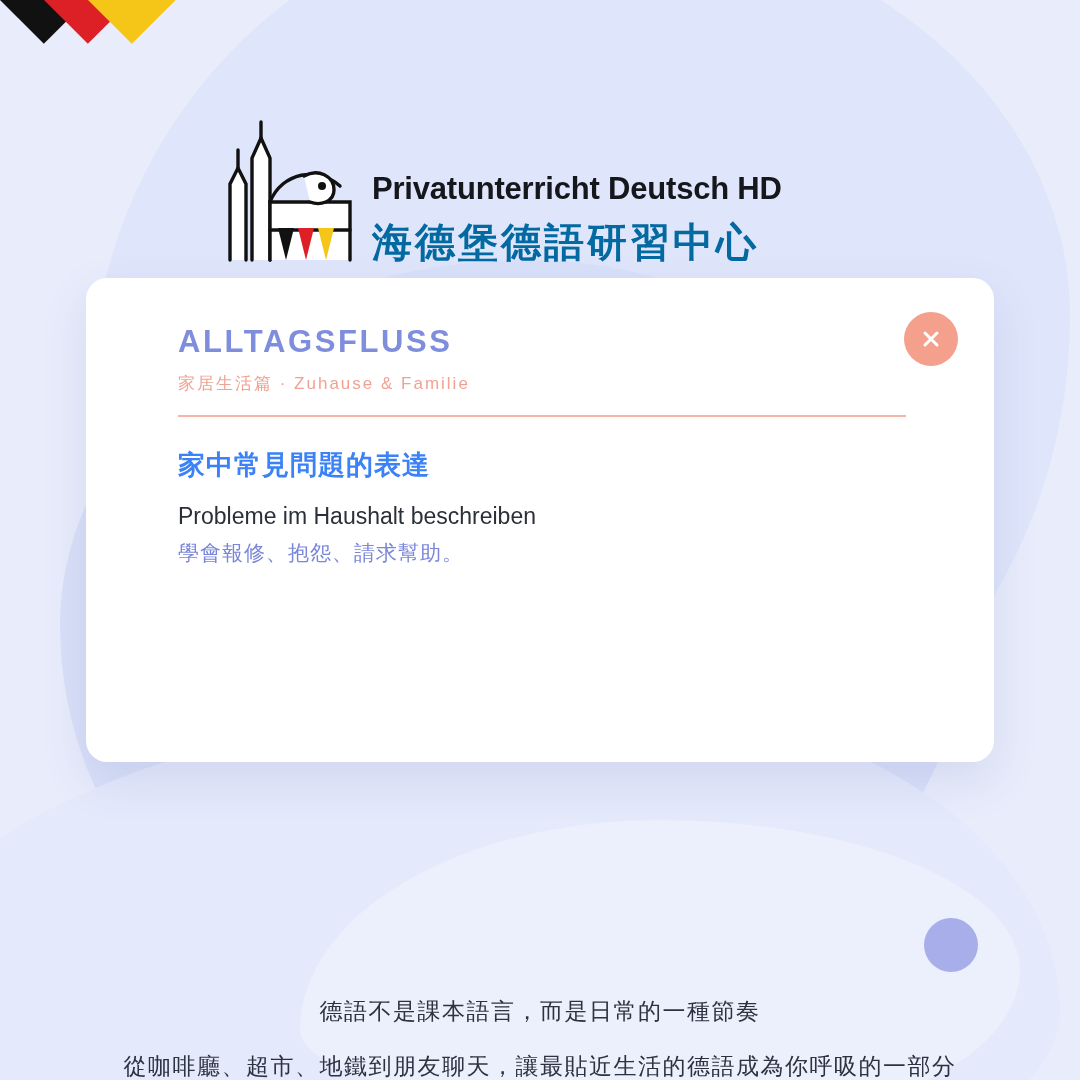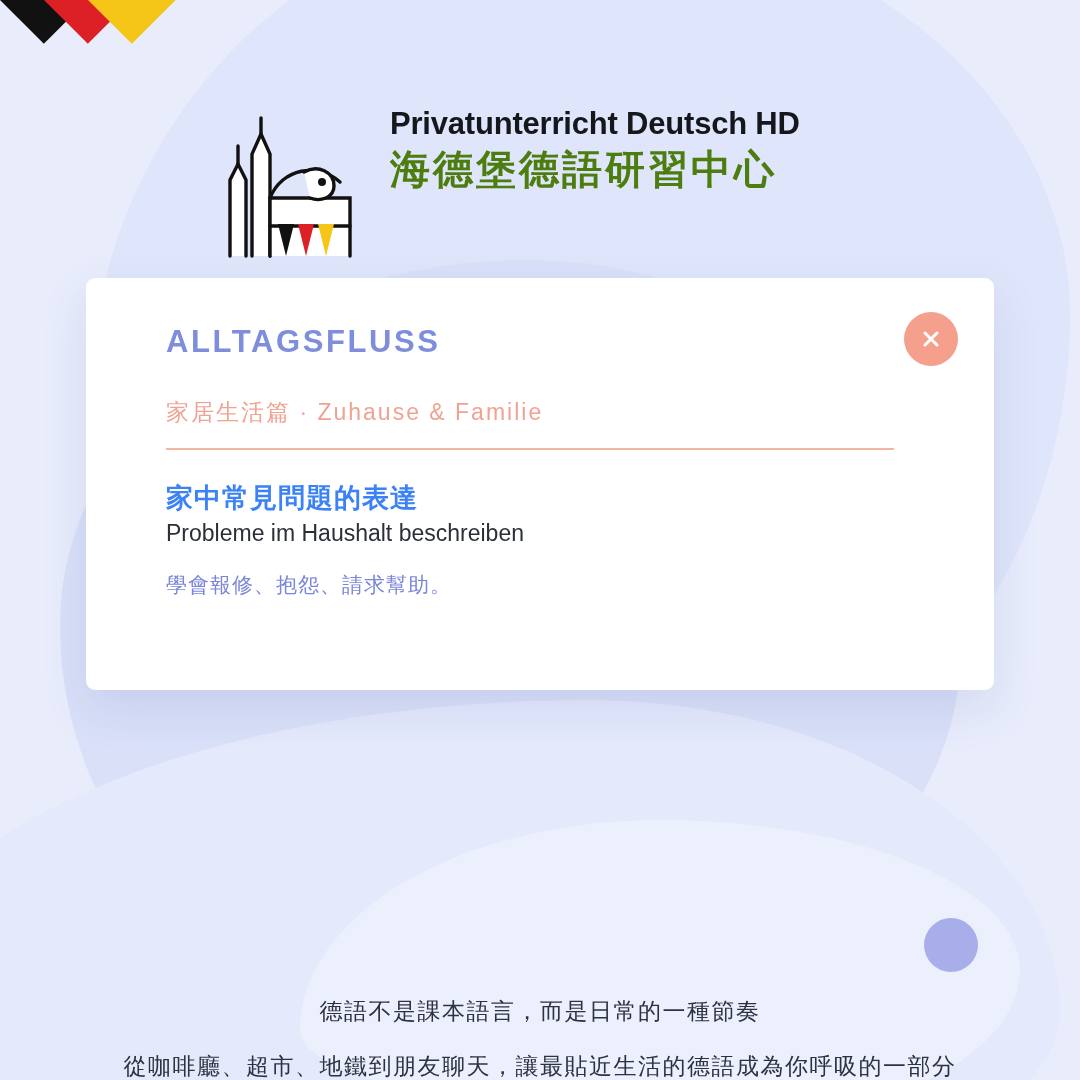--- a/index.html
+++ b/index.html
@@ -58,52 +58,53 @@
     transform: rotate(-45deg);
     transform-origin: 0 0;
   }
   .flag .s1 { background: #111111; left: 0px;  top: 0px; }
   .flag .s2 { background: #dd1f26; left: 44px; top: 0px; }
   .flag .s3 { background: #f5c518; left: 88px; top: 0px; }
 
   
   .logo-row {
     position: absolute;
-    left: 200px; top: 106px;
+    left: 200px; top: 100px;
     width: 680px; height: 170px;
     display: flex;
-    align-items: flex-start;
-    gap: 20px;
+    align-items: flex-end;
+    gap: 2px;
   }
   .logo-mark { width: 170px; height: 160px; flex: 0 0 auto; }
   .logo-text { display: flex; flex-direction: column; justify-content: center; }
   .logo-de {
     font-size: 31px;
     font-weight: bold;
     color: #15171c;
     letter-spacing: -0.2px;
     white-space: nowrap;
   }
   .logo-zh {
     font-size: 40px;
     font-weight: bold;
-    color: #4d7c0f;
+    color: #0369a1;
     letter-spacing: 3px;
-    margin-top: 0;
+    margin-top: 8px;
     white-space: nowrap;
   }
 
   
   .card {
     position: absolute;
     left: 86px; top: 278px;
-    width: 908px; height: 412px;
+    width: 908px; height: 484px;
     background: #ffffff;
-    border-radius: 9px;
+    border-radius: 21px;
     box-shadow: 0 18px 46px rgba(80, 96, 170, 0.13);
+    padding-left: 12px;
   }
   .close-btn {
     position: absolute;
     right: 36px; top: 34px;
     width: 54px; height: 54px;
     border-radius: 50%;
     background: #f4a08c;
     border: none;
     cursor: pointer;
     display: flex; align-items: center; justify-content: center;
@@ -121,47 +122,47 @@
   }
   .title-zh {
     font-size: 31px;
     font-weight: bold;
     color: #6575d6;
     margin-top: 12px;
     letter-spacing: 1px;
   }
   .title-zh .bar { color: #a9b3e8; font-weight: normal; padding: 0 6px; }
   .subtitle {
-    font-size: 23px;
+    font-size: 17px;
     color: #f0a393;
     letter-spacing: 2px;
-    margin-top: 37px;
+    margin-top: 12px;
   }
   .divider {
     margin-top: 20px;
     width: 728px;
     height: 1.6px;
     background: #f3b6a6;
   }
   .lesson-zh {
     font-size: 27px;
     font-weight: bold;
     color: #3b82f6;
     margin-top: 30px;
     letter-spacing: 1px;
   }
   .lesson-de {
     font-size: 23px;
     color: #2b2f38;
-    margin-top: 4px;
+    margin-top: 20px;
   }
   .lesson-note {
     font-size: 21px;
     color: #7a86d8;
-    margin-top: 24px;
+    margin-top: 9px;
     letter-spacing: 1px;
   }
 
   
   .dot-accent {
     position: absolute;
     left: 924px; top: 918px;
     width: 54px; height: 54px;
     border-radius: 50%;
     background: #a8aeea;

